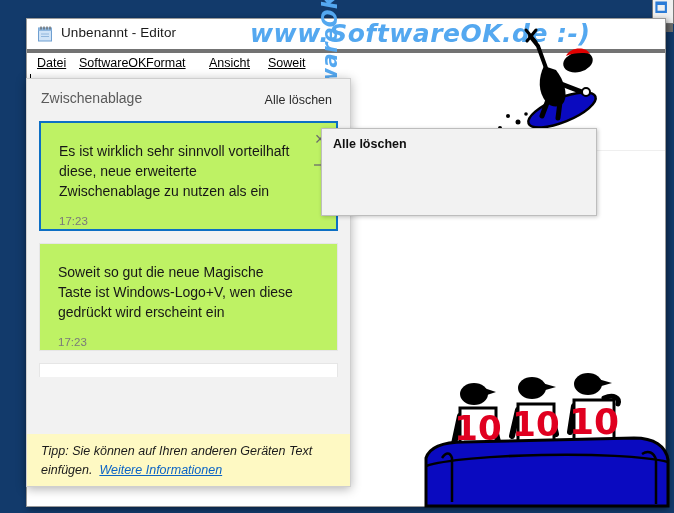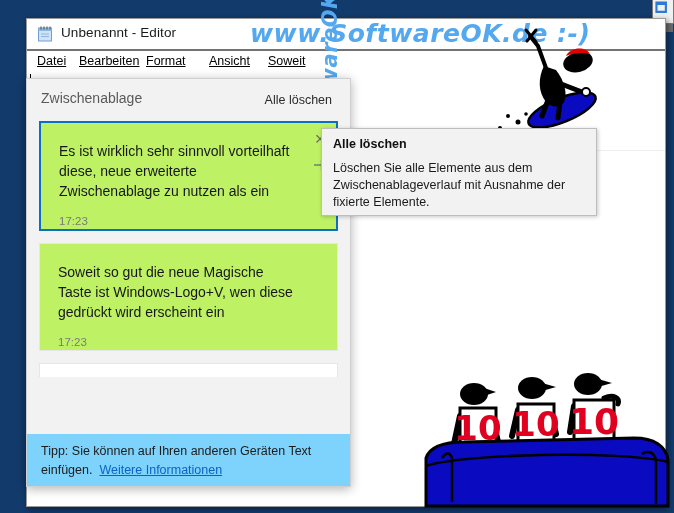--- a/index.html
+++ b/index.html
@@ -30,21 +30,21 @@
   }
 
   
   .notepad{
     position:absolute;left:26px;top:18px;width:640px;height:489px;
     background:#ffffff;border:1px solid #9a9a9a;box-sizing:border-box;
     box-shadow:2px 2px 6px rgba(0,0,0,.45);
   }
   .np-titlebar{
     position:relative;height:30px;background:#ffffff;
-    border-bottom:2px solid #737373;
+    border-bottom:4px solid #737373;
   }
   .np-icon{
     position:absolute;left:10px;top:6px;width:17px;height:17px;
   }
   .np-title{
     position:absolute;left:34px;top:6px;
     font-size:13.5px;color:#1a1a1a;white-space:nowrap;
     letter-spacing:.1px;
   }
   .np-menubar{
@@ -128,21 +128,21 @@
     color:#6b6b6b;font-size:14px;line-height:18px;text-align:center;cursor:pointer;
   }
   .card-pin{
     position:absolute;right:7px;top:33px;width:18px;height:18px;cursor:pointer;
   }
   .clip-card-partial{
     margin:0 12px 0 12px;height:14px;background:#ffffff;border:1px solid #e6e6e6;
     border-bottom:none;box-sizing:border-box;
   }
   .clip-footer{
-    position:absolute;left:0;right:0;bottom:0;height:52px;background:#7dd3fc;
+    position:absolute;left:0;right:0;bottom:0;height:52px;background:#fef9c3;font-style:italic;
   }
   .clip-tip{
     position:absolute;left:14px;top:8px;right:10px;font-size:12.5px;
     color:#1b1b1b;line-height:19px;
   }
   .clip-link{color:#0b63c5;text-decoration:underline;cursor:pointer;}
 
   
   .tooltip{
     position:absolute;left:321px;top:128px;width:276px;height:88px;
@@ -176,21 +176,21 @@
         <rect x="1.5" y="3" width="13" height="13" fill="#cfe3f7" stroke="#6f9fd0" stroke-width="1"></rect>
         <rect x="1.5" y="3" width="13" height="3" fill="#8fb8e0"></rect>
         <path d="M4 1.5 v3 M7 1.5 v3 M10 1.5 v3 M13 1.5 v3" stroke="#5d5d5d" stroke-width="1.2"></path>
         <path d="M4 9 h8 M4 11.5 h8" stroke="#90b6dc" stroke-width="1"></path>
       </svg>
       <div class="np-title">Unbenannt - Editor</div>
     </div>
 
     <div class="np-menubar">
       <div class="np-menu-item" style="left:8px">Datei</div>
-      <div class="np-menu-item" style="left:50px">Bearbeiten</div>
+      <div class="np-menu-item" style="left:50px">SoftwareOK</div>
       <div class="np-menu-item" style="left:117px">Format</div>
       <div class="np-menu-item" style="left:180px">Ansicht</div>
       <div class="np-menu-item" style="left:239px">Soweit</div>
     </div>
 
     <div class="np-body">
       <div class="np-caret"></div>
       <div class="np-strip"></div>
       <div class="np-text">t diese, neue erweiterte      schenablage :</div>
     </div>
@@ -278,16 +278,15 @@
       <div class="clip-card-partial"></div>
     </div>
 
     <div class="clip-footer">
       <div class="clip-tip"><span>Tipp: Sie können auf Ihren anderen Geräten Text einfügen.</span>&nbsp; <span class="clip-link">Weitere Informationen</span></div>
     </div>
   </div>
 
   <div class="tooltip">
     <div class="tt-title">Alle löschen</div>
-    <div class="tt-body">Löschen Sie alle Elemente aus dem Zwischenablageverlauf mit Ausnahme der fixierte Elemente.</div>
   </div>
 
 </div>
 
 </body></html>

